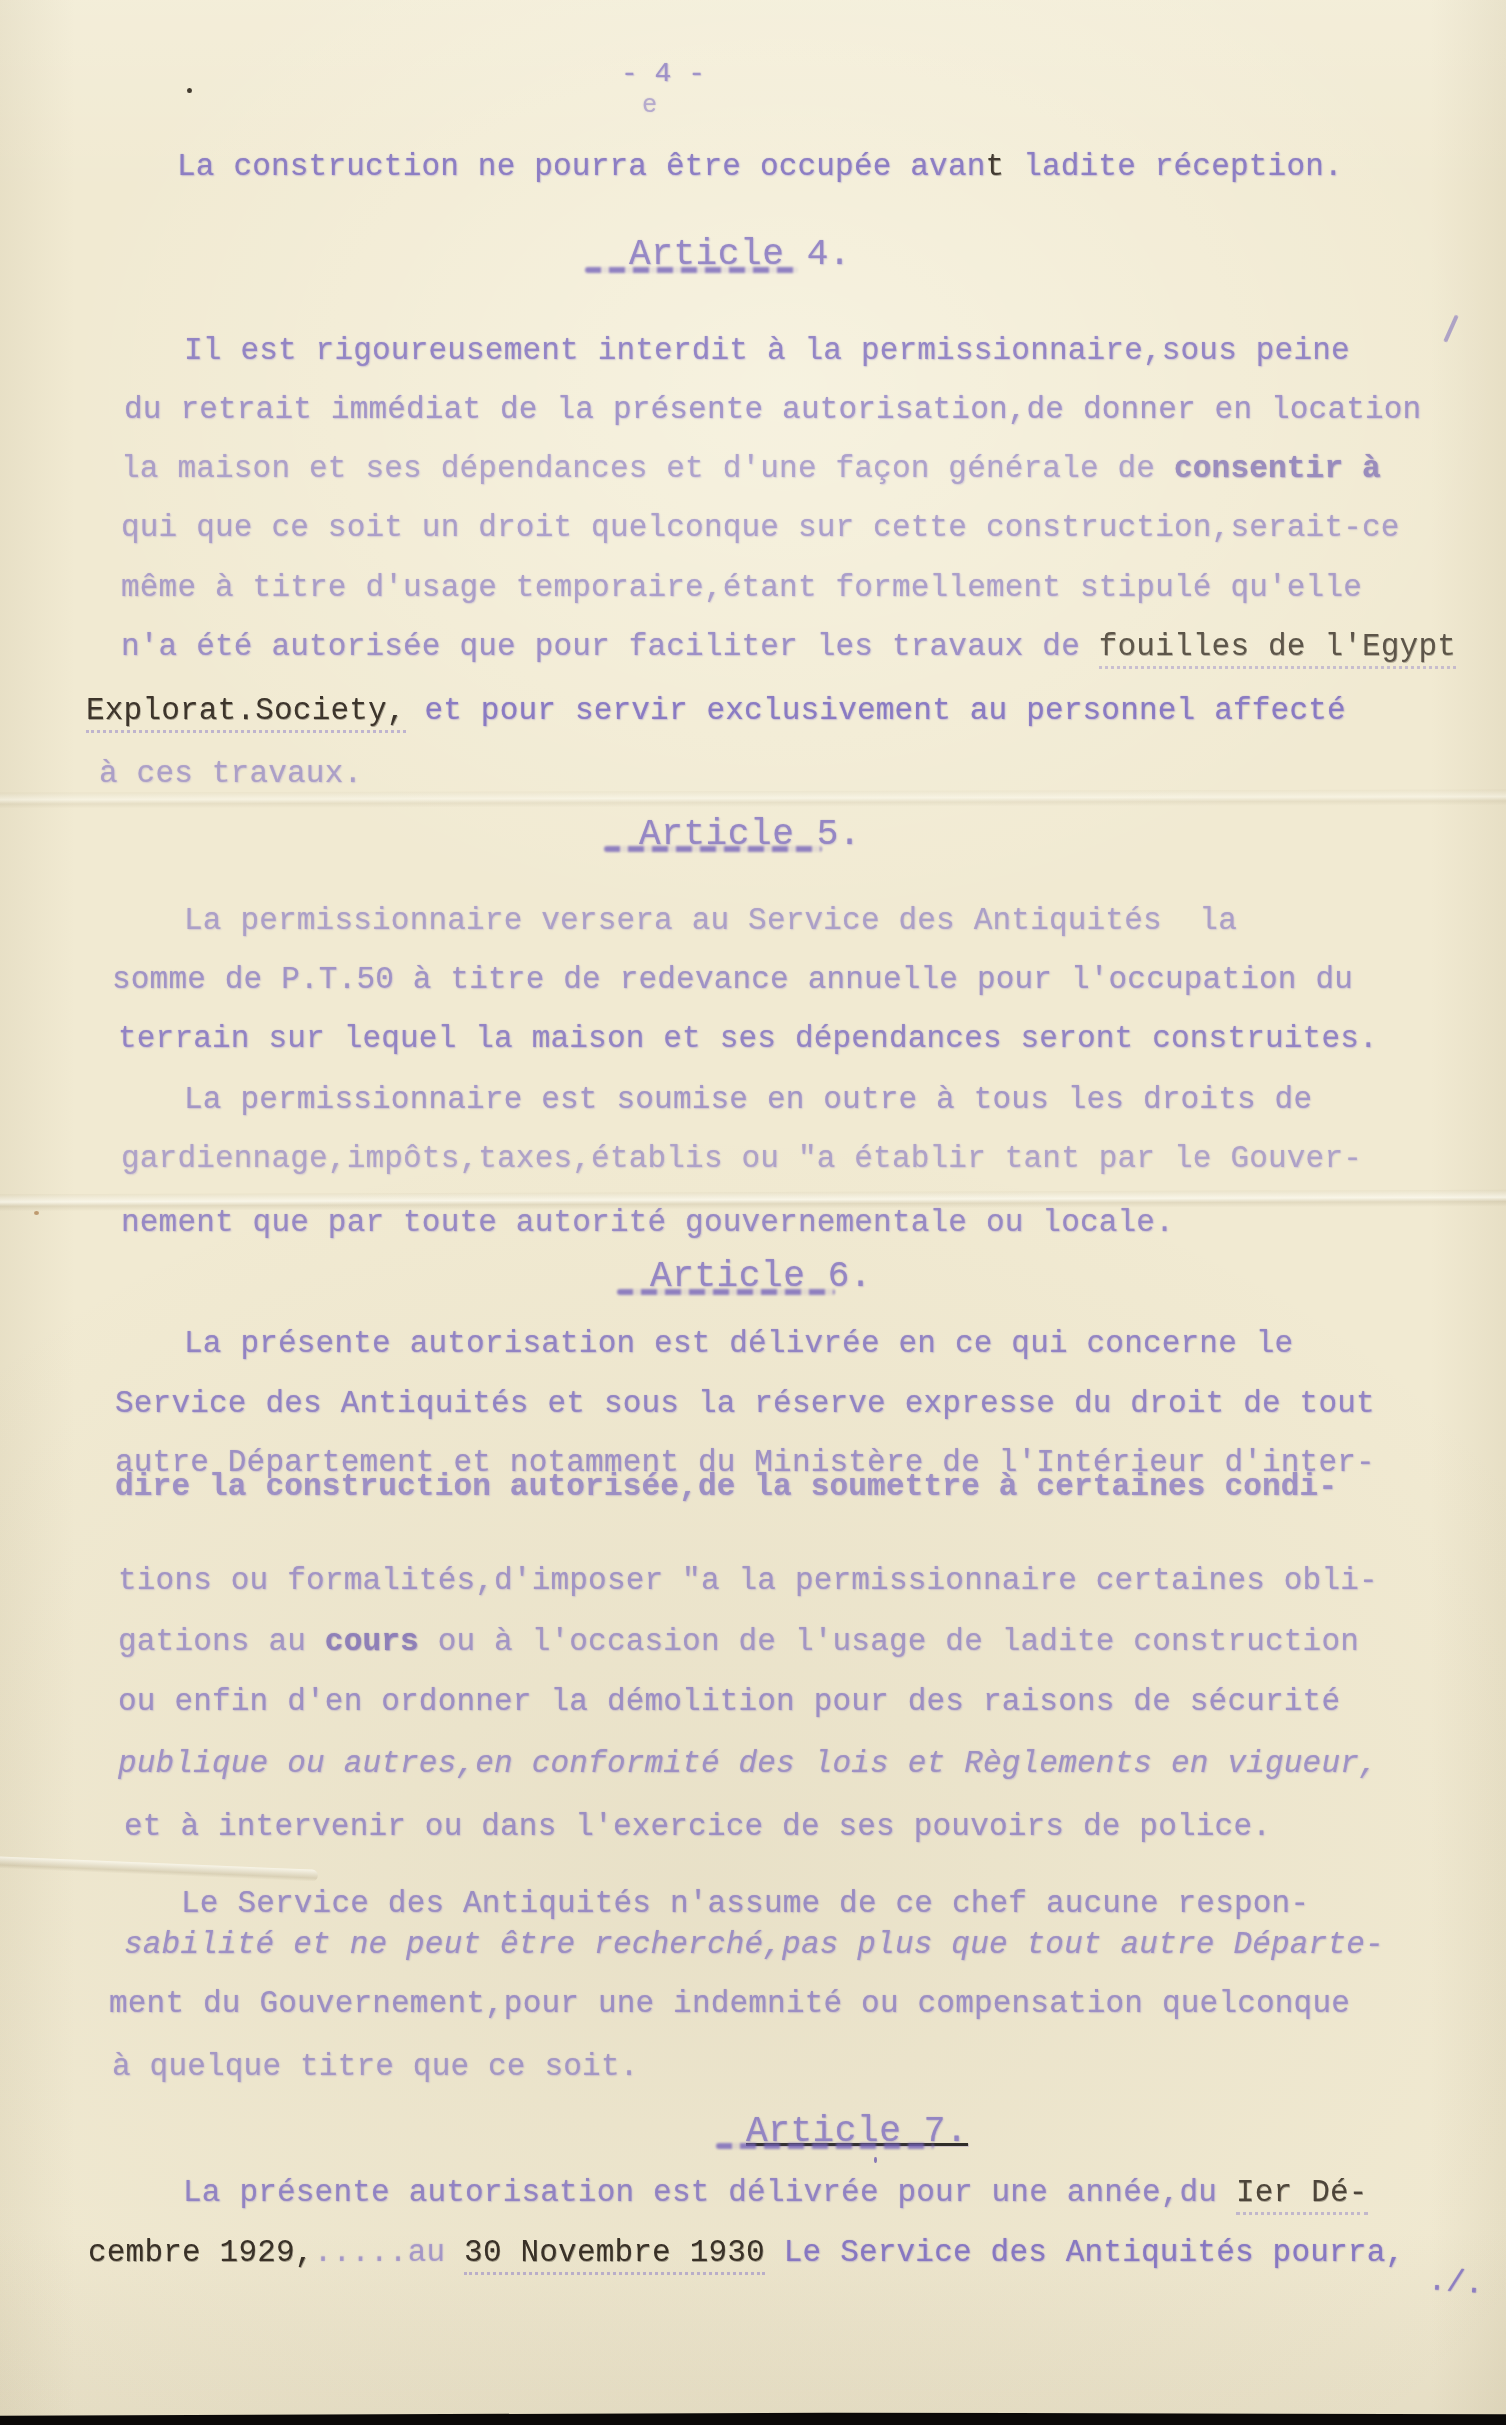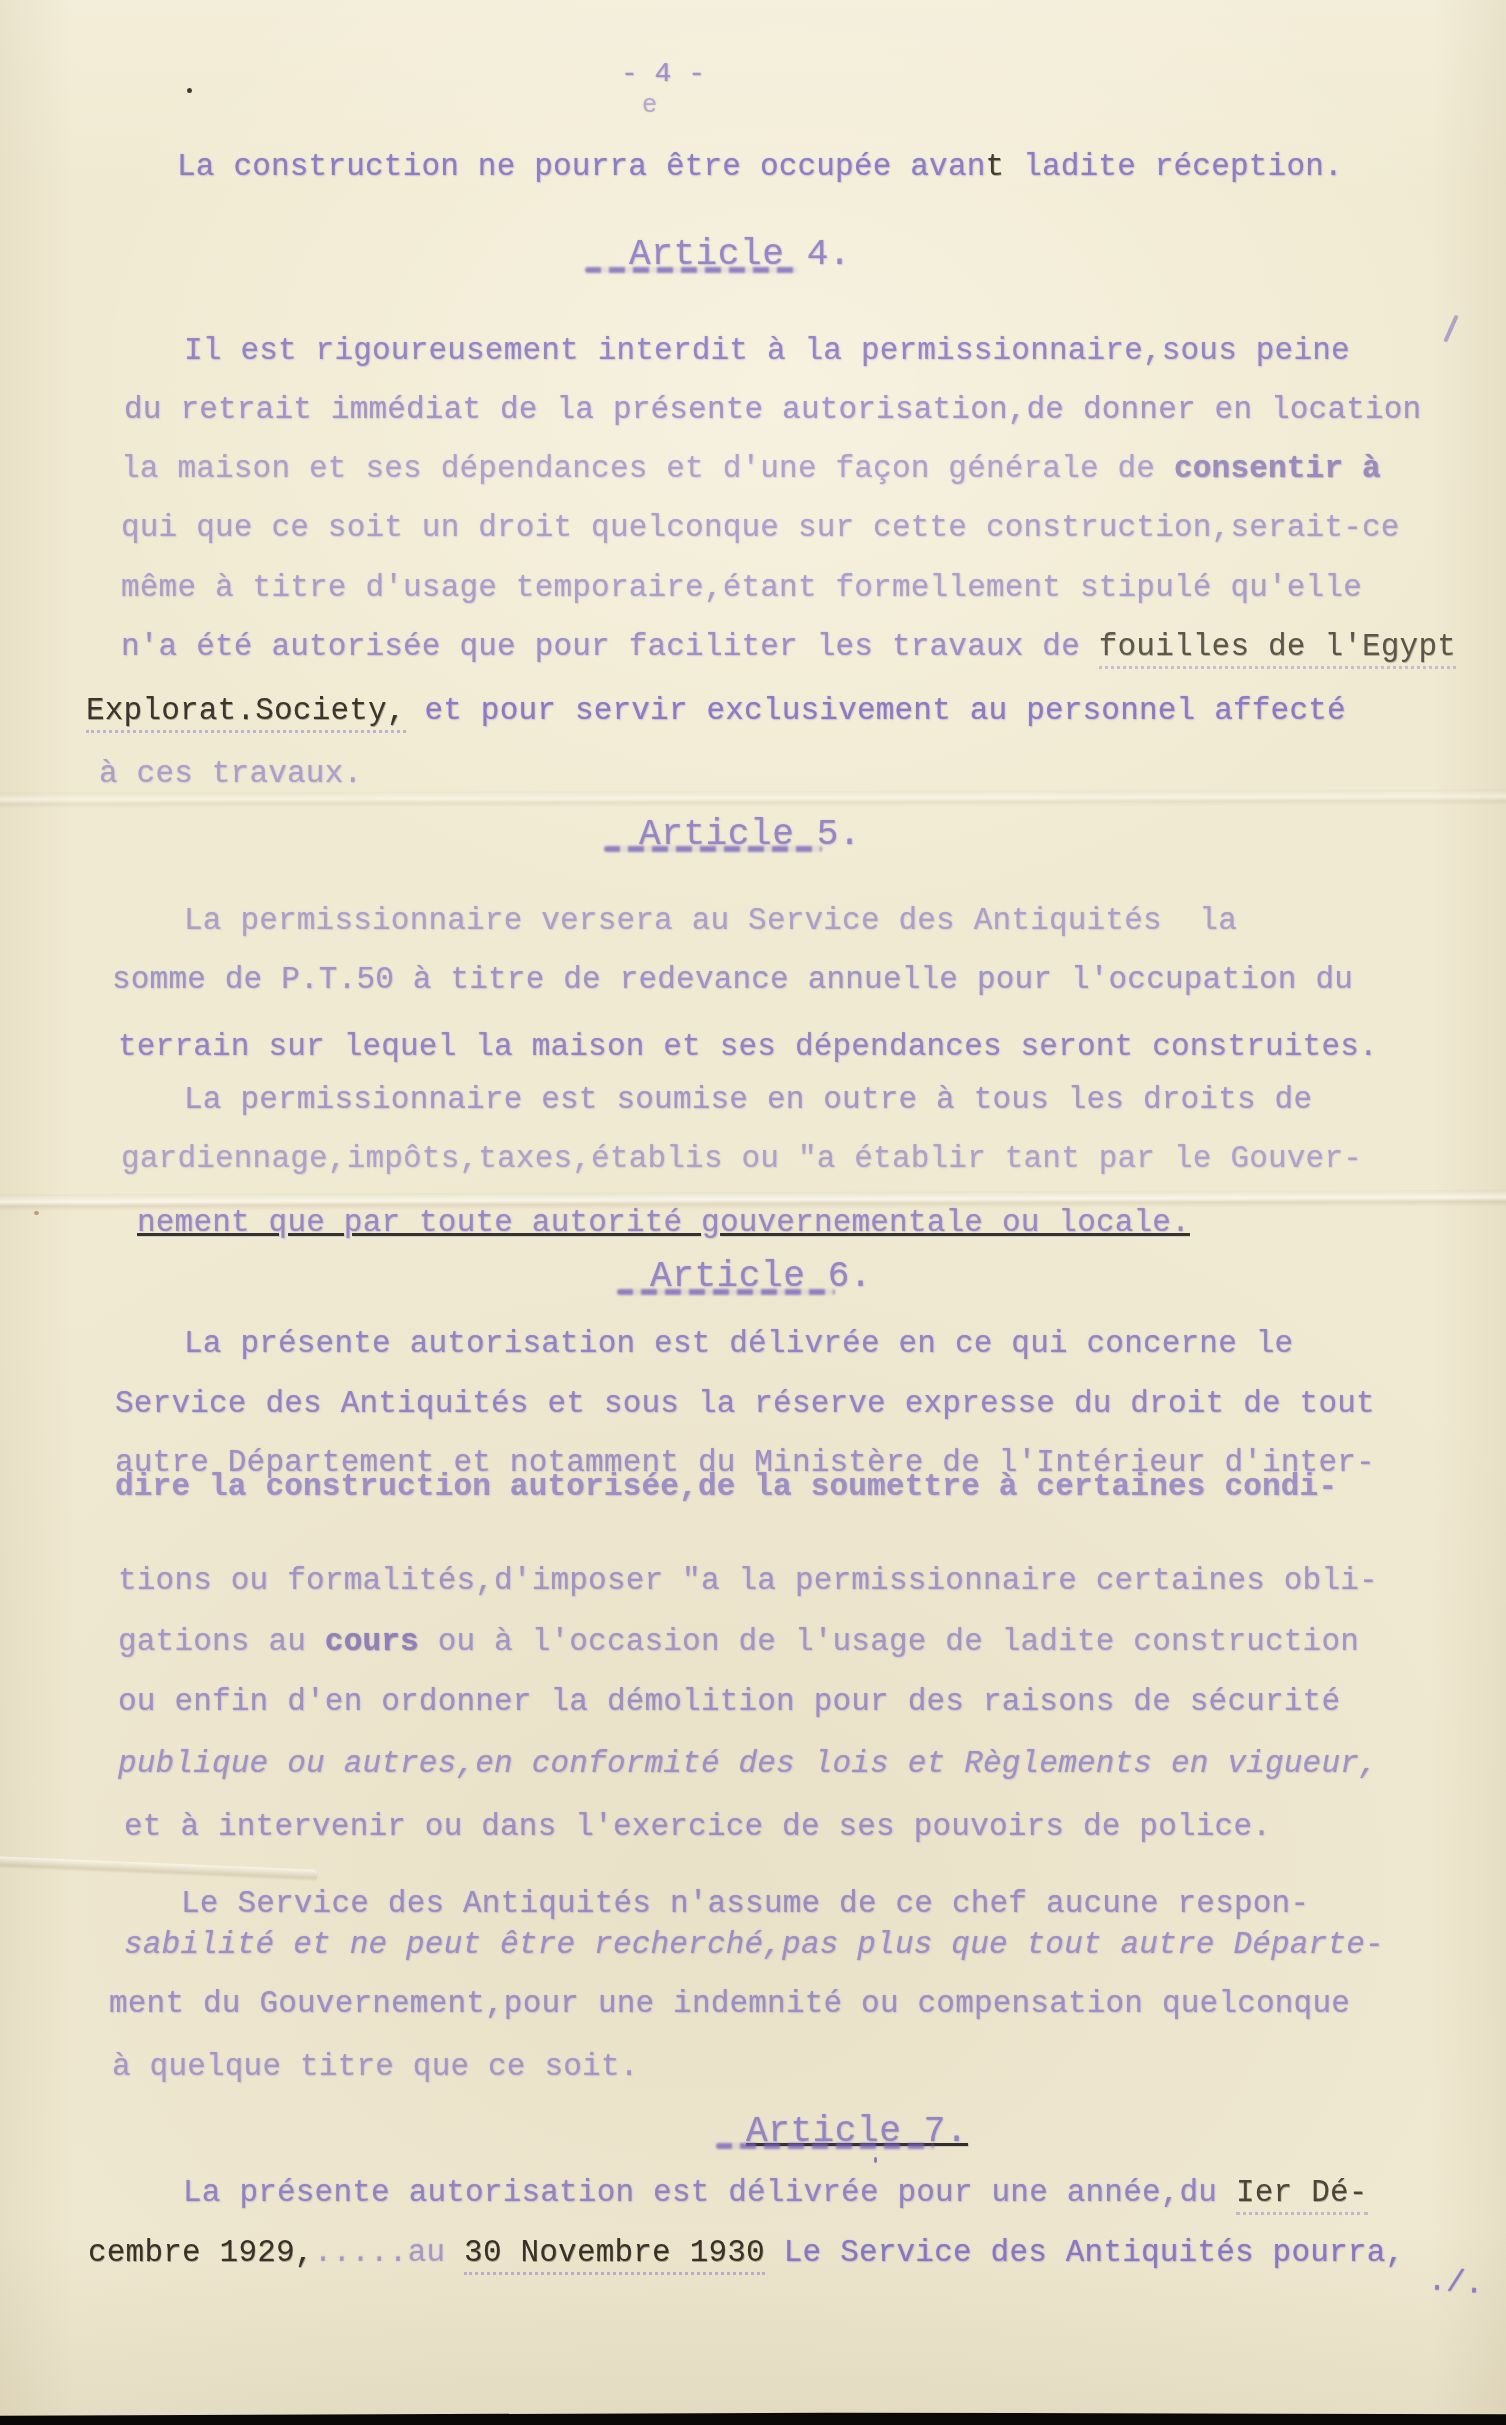--- a/index.html
+++ b/index.html
@@ -129,24 +129,24 @@
       <div class="line" style="left: 121px; top: 452px; opacity: 0.6;"><span class="seg-purple">la maison et ses dépendances et d'une façon générale de </span><span class="seg-purple_dark">consentir à</span></div>
       <div class="line" style="left: 121px; top: 511px; opacity: 0.62;"><span class="seg-purple">qui que ce soit un droit quelconque sur cette construction,serait-ce</span></div>
       <div class="line" style="left: 121px; top: 571px; opacity: 0.62;"><span class="seg-purple">même à titre d'usage temporaire,étant formellement stipulé qu'elle</span></div>
       <div class="line" style="left: 121px; top: 630px; opacity: 0.74;"><span class="seg-purple">n'a été autorisée que pour faciliter les travaux de </span><span class="seg-black_dotted">fouilles de l'Egypt</span></div>
       <div class="line" style="left: 86px; top: 694px; opacity: 0.9;"><span class="seg-black_dotted">Explorat.Society,</span><span class="seg-purple"> et pour servir exclusivement au personnel affecté</span></div>
       <div class="line" style="left: 99px; top: 757px; opacity: 0.6;"><span class="seg-purple">à ces travaux.</span></div>
       <div class="line heading" style="left: 639px; top: 815px; opacity: 0.8;"><span class="seg-purple">Article 5.</span></div>
       <div class="underline" style="left: 604px; top: 846px; width: 218px;"></div>
       <div class="line" style="left: 184px; top: 904px; opacity: 0.6;"><span class="seg-purple">La permissionnaire versera au Service des Antiquités  la</span></div>
       <div class="line" style="left: 112px; top: 963px; opacity: 0.7;"><span class="seg-purple">somme de P.T.50 à titre de redevance annuelle pour l'occupation du</span></div>
-      <div class="line" style="left: 118px; top: 1022px; opacity: 0.82; margin-top: 8px;"><span class="seg-purple">terrain sur lequel la maison et ses dépendances seront construites.</span></div>
+      <div class="line" style="left: 118px; top: 1022px; opacity: 0.82;"><span class="seg-purple">terrain sur lequel la maison et ses dépendances seront construites.</span></div>
       <div class="line" style="left: 184px; top: 1083px; opacity: 0.68;"><span class="seg-purple">La permissionnaire est soumise en outre à tous les droits de</span></div>
       <div class="line" style="left: 121px; top: 1142px; opacity: 0.58;"><span class="seg-purple">gardiennage,impôts,taxes,établis ou "a établir tant par le Gouver-</span></div>
-      <div class="line" style="left: 137px; top: 1206px; opacity: 0.78; text-decoration: underline;"><span class="seg-purple">nement que par toute autorité gouvernementale ou locale.</span></div>
+      <div class="line" style="left: 121px; top: 1206px; opacity: 0.78;"><span class="seg-purple">nement que par toute autorité gouvernementale ou locale.</span></div>
       <div class="line heading" style="left: 650px; top: 1257px; opacity: 0.8;"><span class="seg-purple">Article 6.</span></div>
       <div class="underline" style="left: 617px; top: 1289px; width: 218px;"></div>
       <div class="line" style="left: 184px; top: 1327px; opacity: 0.82;"><span class="seg-purple">La présente autorisation est délivrée en ce qui concerne le</span></div>
       <div class="line" style="left: 115px; top: 1387px; opacity: 0.82;"><span class="seg-purple">Service des Antiquités et sous la réserve expresse du droit de tout</span></div>
       <div class="line" style="left: 115px; top: 1446px; opacity: 0.72;"><span class="seg-purple">autre Département et notamment du Ministère de l'Intérieur d'inter-</span></div>
       <div class="line" style="left: 115px; top: 1470px; opacity: 0.72; font-weight: bold;"><span class="seg-purple">dire la construction autorisée,de la soumettre à certaines condi-</span></div>
       <div class="line" style="left: 118px; top: 1564px; opacity: 0.68;"><span class="seg-purple">tions ou formalités,d'imposer "a la permissionnaire certaines obli-</span></div>
       <div class="line" style="left: 118px; top: 1625px; opacity: 0.66;"><span class="seg-purple">gations au </span><span class="seg-purple_dark">cours</span><span class="seg-purple"> ou à l'occasion de l'usage de ladite construction</span></div>
       <div class="line" style="left: 118px; top: 1685px; opacity: 0.72;"><span class="seg-purple">ou enfin d'en ordonner la démolition pour des raisons de sécurité</span></div>
       <div class="line" style="left: 118px; top: 1747px; opacity: 0.7; font-style: italic;"><span class="seg-purple">publique ou autres,en conformité des lois et Règlements en vigueur,</span></div>

